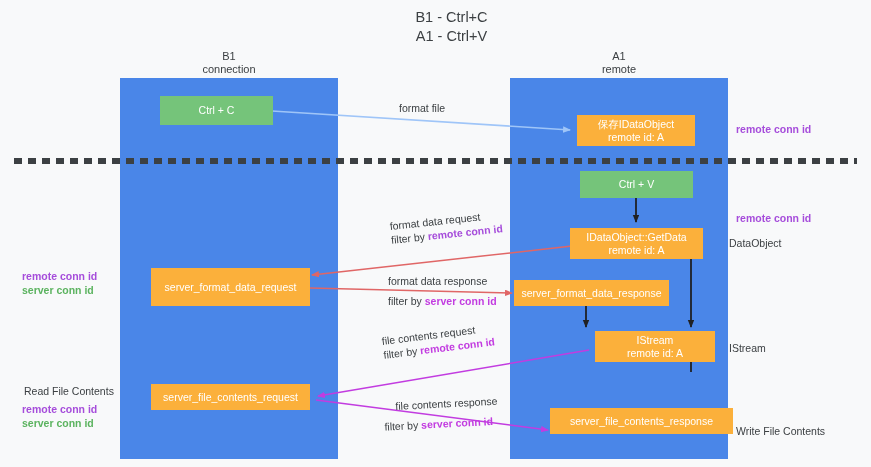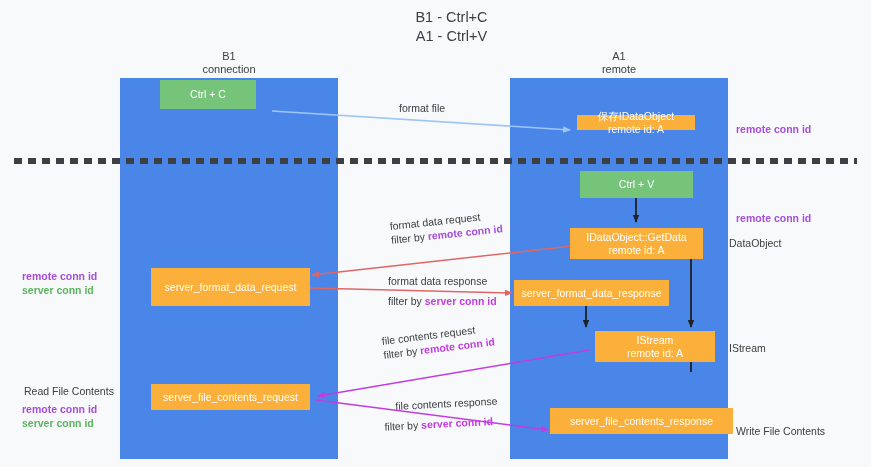--- a/index.html
+++ b/index.html
@@ -172,25 +172,25 @@
 
     <line x1="589" y1="350" x2="318" y2="396" stroke="#c23ce0" stroke-width="1.5" marker-end="url(#ah-magenta)"></line>
 
     <line x1="316" y1="400" x2="548" y2="430" stroke="#c23ce0" stroke-width="1.5" marker-end="url(#ah-magenta)"></line>
 
     <line x1="691" y1="362" x2="691" y2="372" stroke="#202124" stroke-width="1.8"></line>
   </svg>
 
   <div class="divider"></div>
 
-  <div class="node green" style="left:160px; top:80px; width:96px; height:29px;">
+  <div class="node green" style="left:160px; top:96px; width:113px; height:29px;">
     <span>Ctrl + C</span>
   </div>
 
-  <div class="node orange" style="left:577px; top:115px; width:118px; height:15px;">
+  <div class="node orange" style="left:577px; top:115px; width:118px; height:31px;">
     <span>保存IDataObject</span>
     <span>remote id: A</span>
   </div>
 
   <div class="node green" style="left:580px; top:171px; width:113px; height:27px;">
     <span>Ctrl + V</span>
   </div>
 
   <div class="node orange" style="left:570px; top:228px; width:133px; height:31px;">
     <span>IDataObject::GetData</span>

